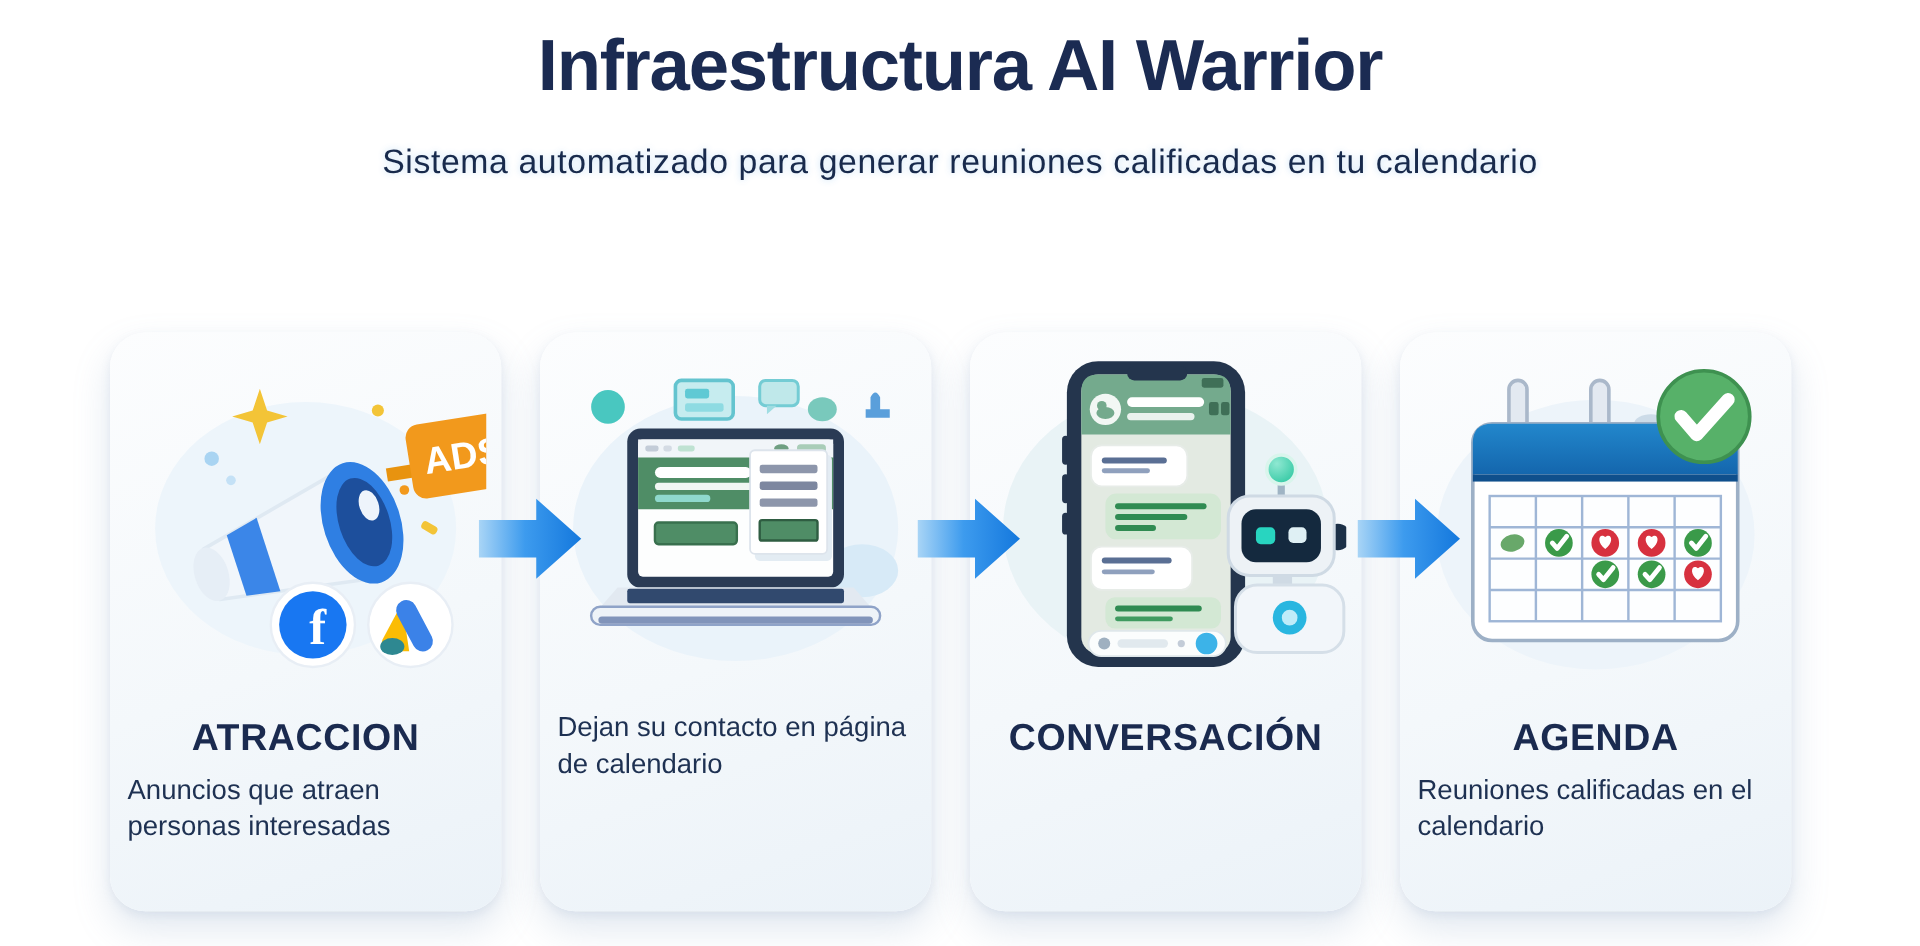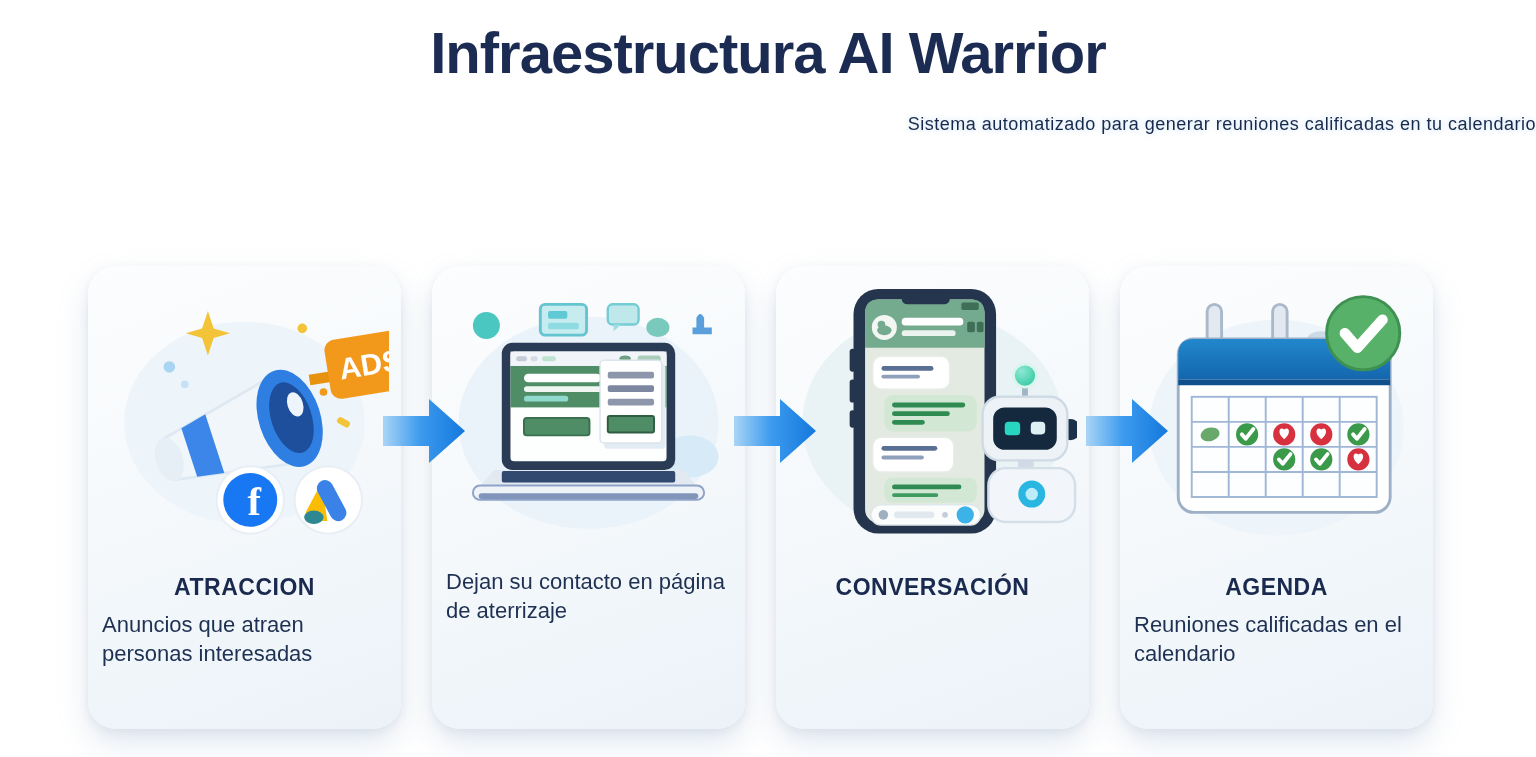--- a/index.html
+++ b/index.html
@@ -6,41 +6,41 @@
   html,body { width:1536px; height:757px; background:#ffffff; overflow:hidden;
               font-family:"Liberation Sans", sans-serif; }
   .page { position:relative; width:1536px; height:757px; background:#ffffff; }
 
   .page-title {
     margin-top:19px; text-align:center;
     font-size:58px; font-weight:800; letter-spacing:-1px;
     color:#1b2b52;
   }
   .page-subtitle {
-    margin-top:28px; text-align:right;
-    font-size:18px; font-weight:500; letter-spacing:.5px;
+    margin-top:28px; text-align:center;
+    font-size:27px; font-weight:500; letter-spacing:.5px;
     color:#182a4c;
     text-shadow:0 0 6px rgba(190,220,245,.9);
   }
 
   .cards-row {
     position:absolute; left:88px; top:247px;
     display:flex; gap:31px;
   }
   .step-card {
     width:313px; height:463px; border-radius:28px;
     background:linear-gradient(160deg,#fcfdfe 0%,#f4f8fb 55%,#ebf2f8 100%);
     box-shadow:0 14px 30px rgba(120,150,185,.22), 0 3px 8px rgba(120,150,185,.13);
     display:flex; flex-direction:column; align-items:center;
     padding:2px 12px 0; position:relative;
   }
   .illus { height:300px; width:100%; display:flex; align-items:center; justify-content:center; }
   .illus svg { width:292px; height:292px; }
   .step-heading {
-    margin:6px 0 10px; font-size:23px; font-weight:700;
+    margin:6px 0 10px; font-size:30px; font-weight:700;
     letter-spacing:.5px; color:#1a2a4f; text-align:center;
   }
   .step-desc {
     font-size:22px; line-height:1.3; color:#1e3152;
     text-align:left; max-width:285px;
   }
 
   .flow-arrow { position:absolute; top:370px; width:84px; height:84px; }
   .flow-arrow.a1 { left:383px; }
   .flow-arrow.a2 { left:734px; }
@@ -163,21 +163,21 @@
               <rect x="170" y="120" width="48" height="7" rx="2" fill="#8d96ab"></rect>
               <rect x="170" y="138" width="48" height="17" rx="2" fill="#4f8d66" stroke="#2f5d42" stroke-width="2"></rect>
             </g>
             <path d="M52 194 L248 194 L262 210 L38 210 Z" fill="#e2e9f1"></path>
             <rect x="60" y="195" width="180" height="12" rx="2" fill="#31496e"></rect>
             <rect x="30" y="210" width="240" height="15" rx="7.5" fill="#eef3f8" stroke="#8fa3c8" stroke-width="2"></rect>
             <rect x="36" y="218" width="228" height="6" rx="3" fill="#8194ba"></rect>
           </g>
         </svg>
       </div>
-      <p class="step-desc">Dejan su contacto en página de aterrizaje</p>
+      <p class="step-desc">Dejan su contacto en página de calendario</p>
     </section>
 
     <section class="step-card">
       <div class="illus">
         <svg viewBox="0 0 300 280">
           <ellipse cx="150" cy="145" rx="135" ry="115" fill="#e9f3f6"></ellipse>
 
           <g>
             <rect x="64" y="68" width="6" height="24" rx="3" fill="#24354d"></rect>
             <rect x="64" y="100" width="6" height="24" rx="3" fill="#24354d"></rect>

